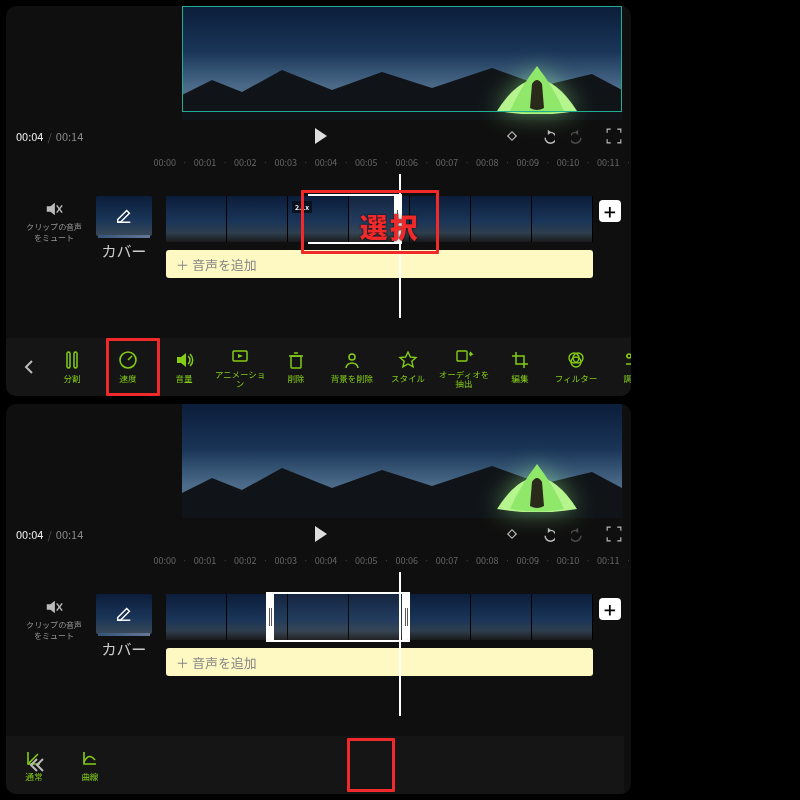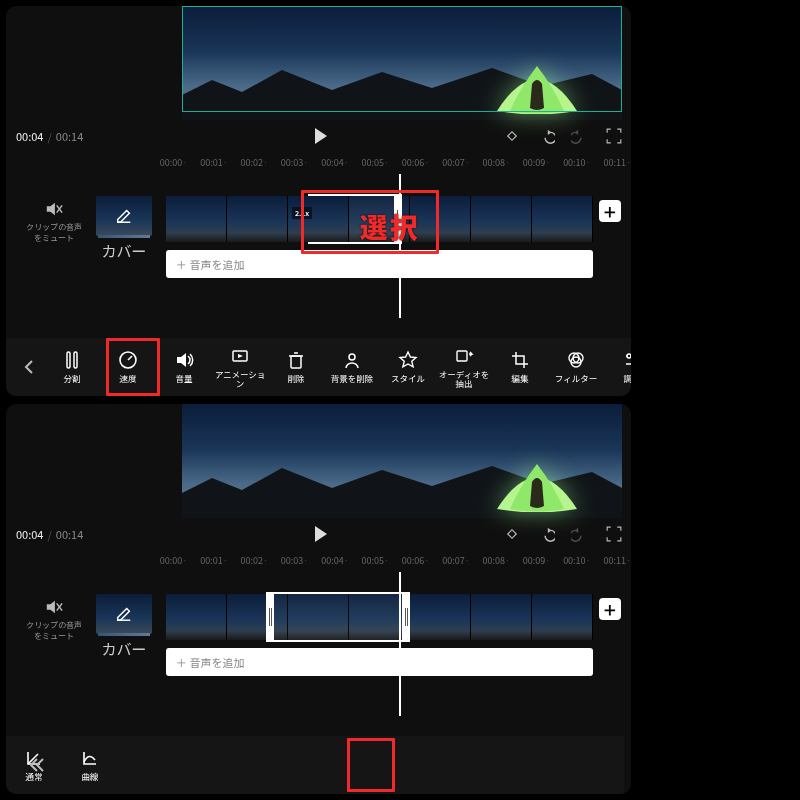--- a/index.html
+++ b/index.html
@@ -17,51 +17,51 @@
   .tent svg{filter:drop-shadow(0 0 12px rgba(160,255,150,0.5));}
   .selbox{position:absolute;border:1px solid #1fae91;pointer-events:none;}
 
   .timebar{position:absolute;left:0;right:0;top:118px;height:24px;display:flex;align-items:center;padding:0 10px;font-size:11px;color:#888;}
   .timebar .cur{color:#eee;}
   .controls-right{position:absolute;right:8px;top:118px;height:24px;display:flex;gap:16px;align-items:center;color:#bbb;}
   .icnbtn{width:18px;height:18px;display:flex;align-items:center;justify-content:center;cursor:pointer;}
   .playbtn{position:absolute;left:50%;top:120px;transform:translateX(-50%);cursor:pointer;color:#ddd;}
 
   .ruler{position:absolute;left:0;right:0;top:150px;height:18px;display:flex;font-size:9px;color:#666;}
-  .ruler .lbl{width:40px;text-align:right;}
+  .ruler .lbl{width:40px;text-align:center;}
   .ruler .dot{flex:1;text-align:center;color:#444;}
 
   .track-area{position:absolute;left:0;right:0;top:184px;height:110px;}
   .mute-col{position:absolute;left:20px;top:10px;width:56px;text-align:center;font-size:8px;color:#999;cursor:pointer;}
   .cover-col{position:absolute;left:90px;top:6px;width:56px;text-align:center;cursor:pointer;}
   .cover-thumb{width:56px;height:40px;background:linear-gradient(to bottom,#0b1d3a,#1a3558 60%,#3a4a58);border-radius:2px;position:relative;}
   .cover-thumb:after{content:"";position:absolute;bottom:-2px;left:2px;width:52px;height:3px;background:linear-gradient(90deg,#357,#679);}
   .cover-lbl{font-size:15px;color:#ccc;margin-top:4px;}
 
   .clips{position:absolute;left:160px;right:38px;top:6px;height:46px;display:flex;gap:0;background:#111;}
   .clip{flex:1;position:relative;background:linear-gradient(to bottom,#0b1d3a,#1a3558 55%,#2e3e4e 80%,#1a1a1a);border-right:1px solid #000;}
   .clip.sel{z-index:3;}
   .selframe{position:absolute;border:2px solid #fff;background:rgba(255,255,255,0.04);pointer-events:none;}
   .selframe .hand{position:absolute;top:0;bottom:0;width:8px;background:#fff;}
   .selframe .hand.l{left:-2px;border-radius:3px 0 0 3px;}
   .selframe .hand.r{right:-2px;border-radius:0 3px 3px 0;}
   .selframe .hand:before,.selframe .hand:after{content:"";position:absolute;left:3px;width:1px;top:30%;bottom:30%;background:#555;}
   .selframe .hand:after{left:5px;}
-  .badge{position:absolute;left:4px;top:11px;font-size:7px;background:rgba(0,0,0,0.55);color:#fff;padding:1px 3px;border-radius:0;font-weight:600;}
+  .badge{position:absolute;left:4px;top:5px;font-size:7px;background:rgba(0,0,0,0.55);color:#fff;padding:1px 3px;border-radius:0;font-weight:600;}
 
   .addbtn{position:absolute;right:10px;top:10px;width:22px;height:22px;background:#fff;color:#000;border-radius:4px;display:flex;align-items:center;justify-content:center;font-weight:900;cursor:pointer;font-size:15px;}
 
-  .audio-row{position:absolute;left:160px;right:38px;top:60px;height:28px;background:#ffffff;border-radius:3px;display:flex;align-items:center;padding-left:10px;font-size:11px;color:#888;cursor:pointer;}
+  .audio-row{position:absolute;left:160px;right:38px;top:60px;height:28px;background:#fef9c3;border-radius:3px;display:flex;align-items:center;padding-left:10px;font-size:13px;color:#888;cursor:pointer;}
 
   .playhead{position:absolute;top:168px;bottom:78px;width:0;border-left:2px solid #fff;pointer-events:none;z-index:5;}
 
   .toolbar{position:absolute;left:0;right:0;bottom:0;height:58px;background:#151515;display:flex;align-items:center;}
   .back{width:30px;height:30px;margin-left:8px;display:flex;align-items:center;justify-content:center;color:#bbb;cursor:pointer;font-weight:700;}
   .tools{flex:1;display:flex;overflow:hidden;}
-  .tool{width:56px;height:52px;display:flex;flex-direction:column;align-items:center;justify-content:center;gap:4px;cursor:pointer;color:#ffffff;flex-shrink:0;}
+  .tool{width:56px;height:52px;display:flex;flex-direction:column;align-items:center;justify-content:center;gap:4px;cursor:pointer;color:#84cc16;flex-shrink:0;}
   .tool .icn{width:20px;height:20px;display:flex;align-items:center;justify-content:center;}
   .tool .lbl{font-size:8.5px;line-height:1.1;text-align:center;}
   .speed-tools{position:absolute;left:0;right:7px;bottom:0;height:58px;background:#151515;display:flex;align-items:center;justify-content:flex-start;}
 
   .call{position:absolute;border:3px solid #f02a2a;pointer-events:none;z-index:10;border-radius:1px;}
   .call-label{position:absolute;z-index:11;color:#f02a2a;font-weight:900;font-size:28px;pointer-events:none;letter-spacing:2px;text-shadow:0 0 2px #000;margin-left:20px;}
 
   svg{display:block;}
 </style>
 </head>

